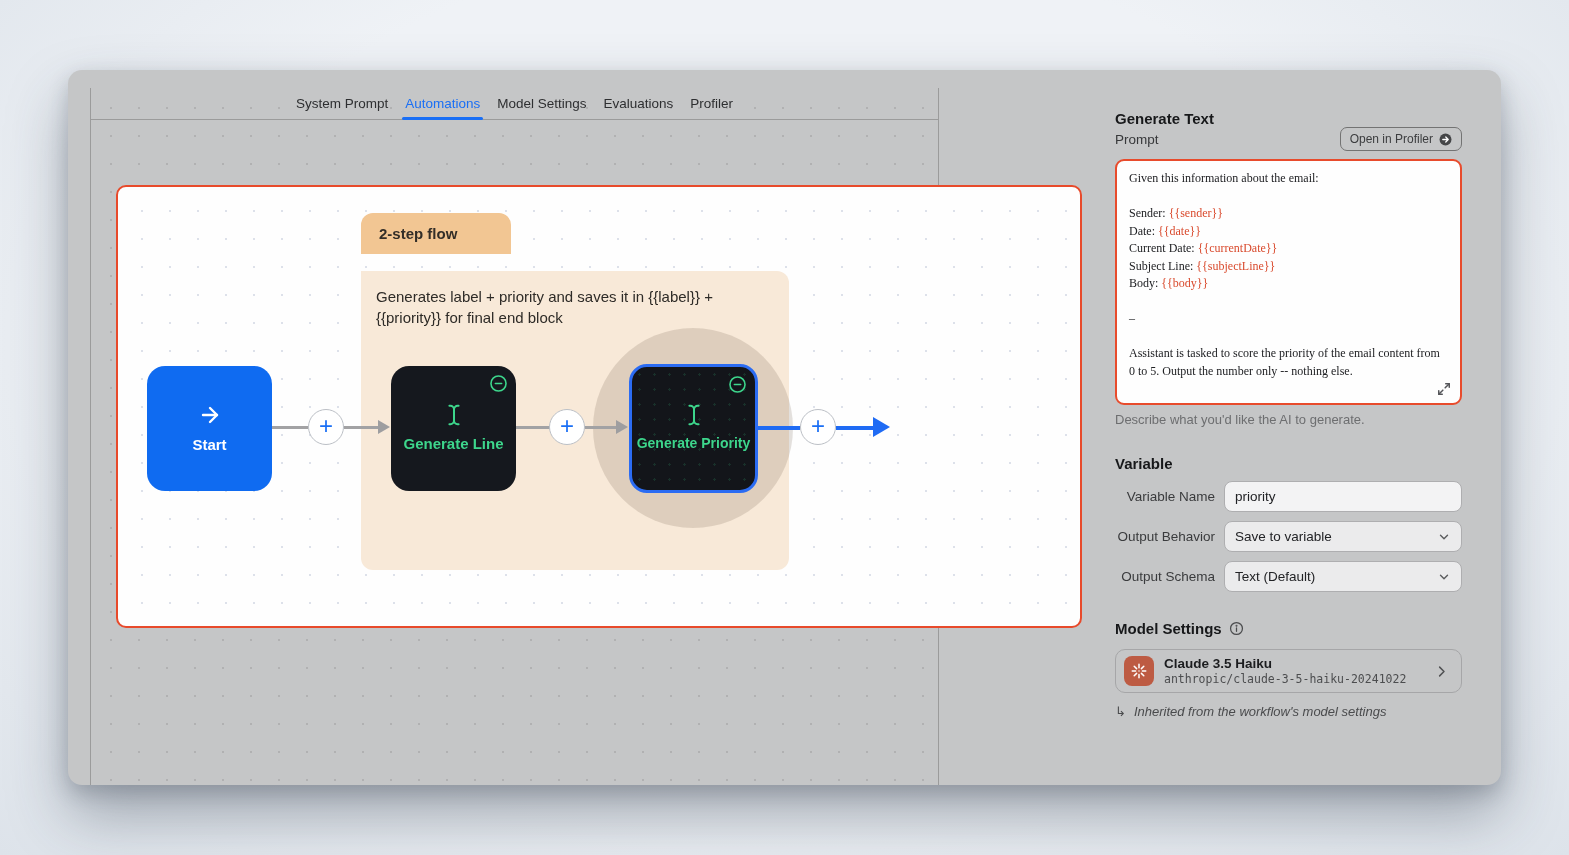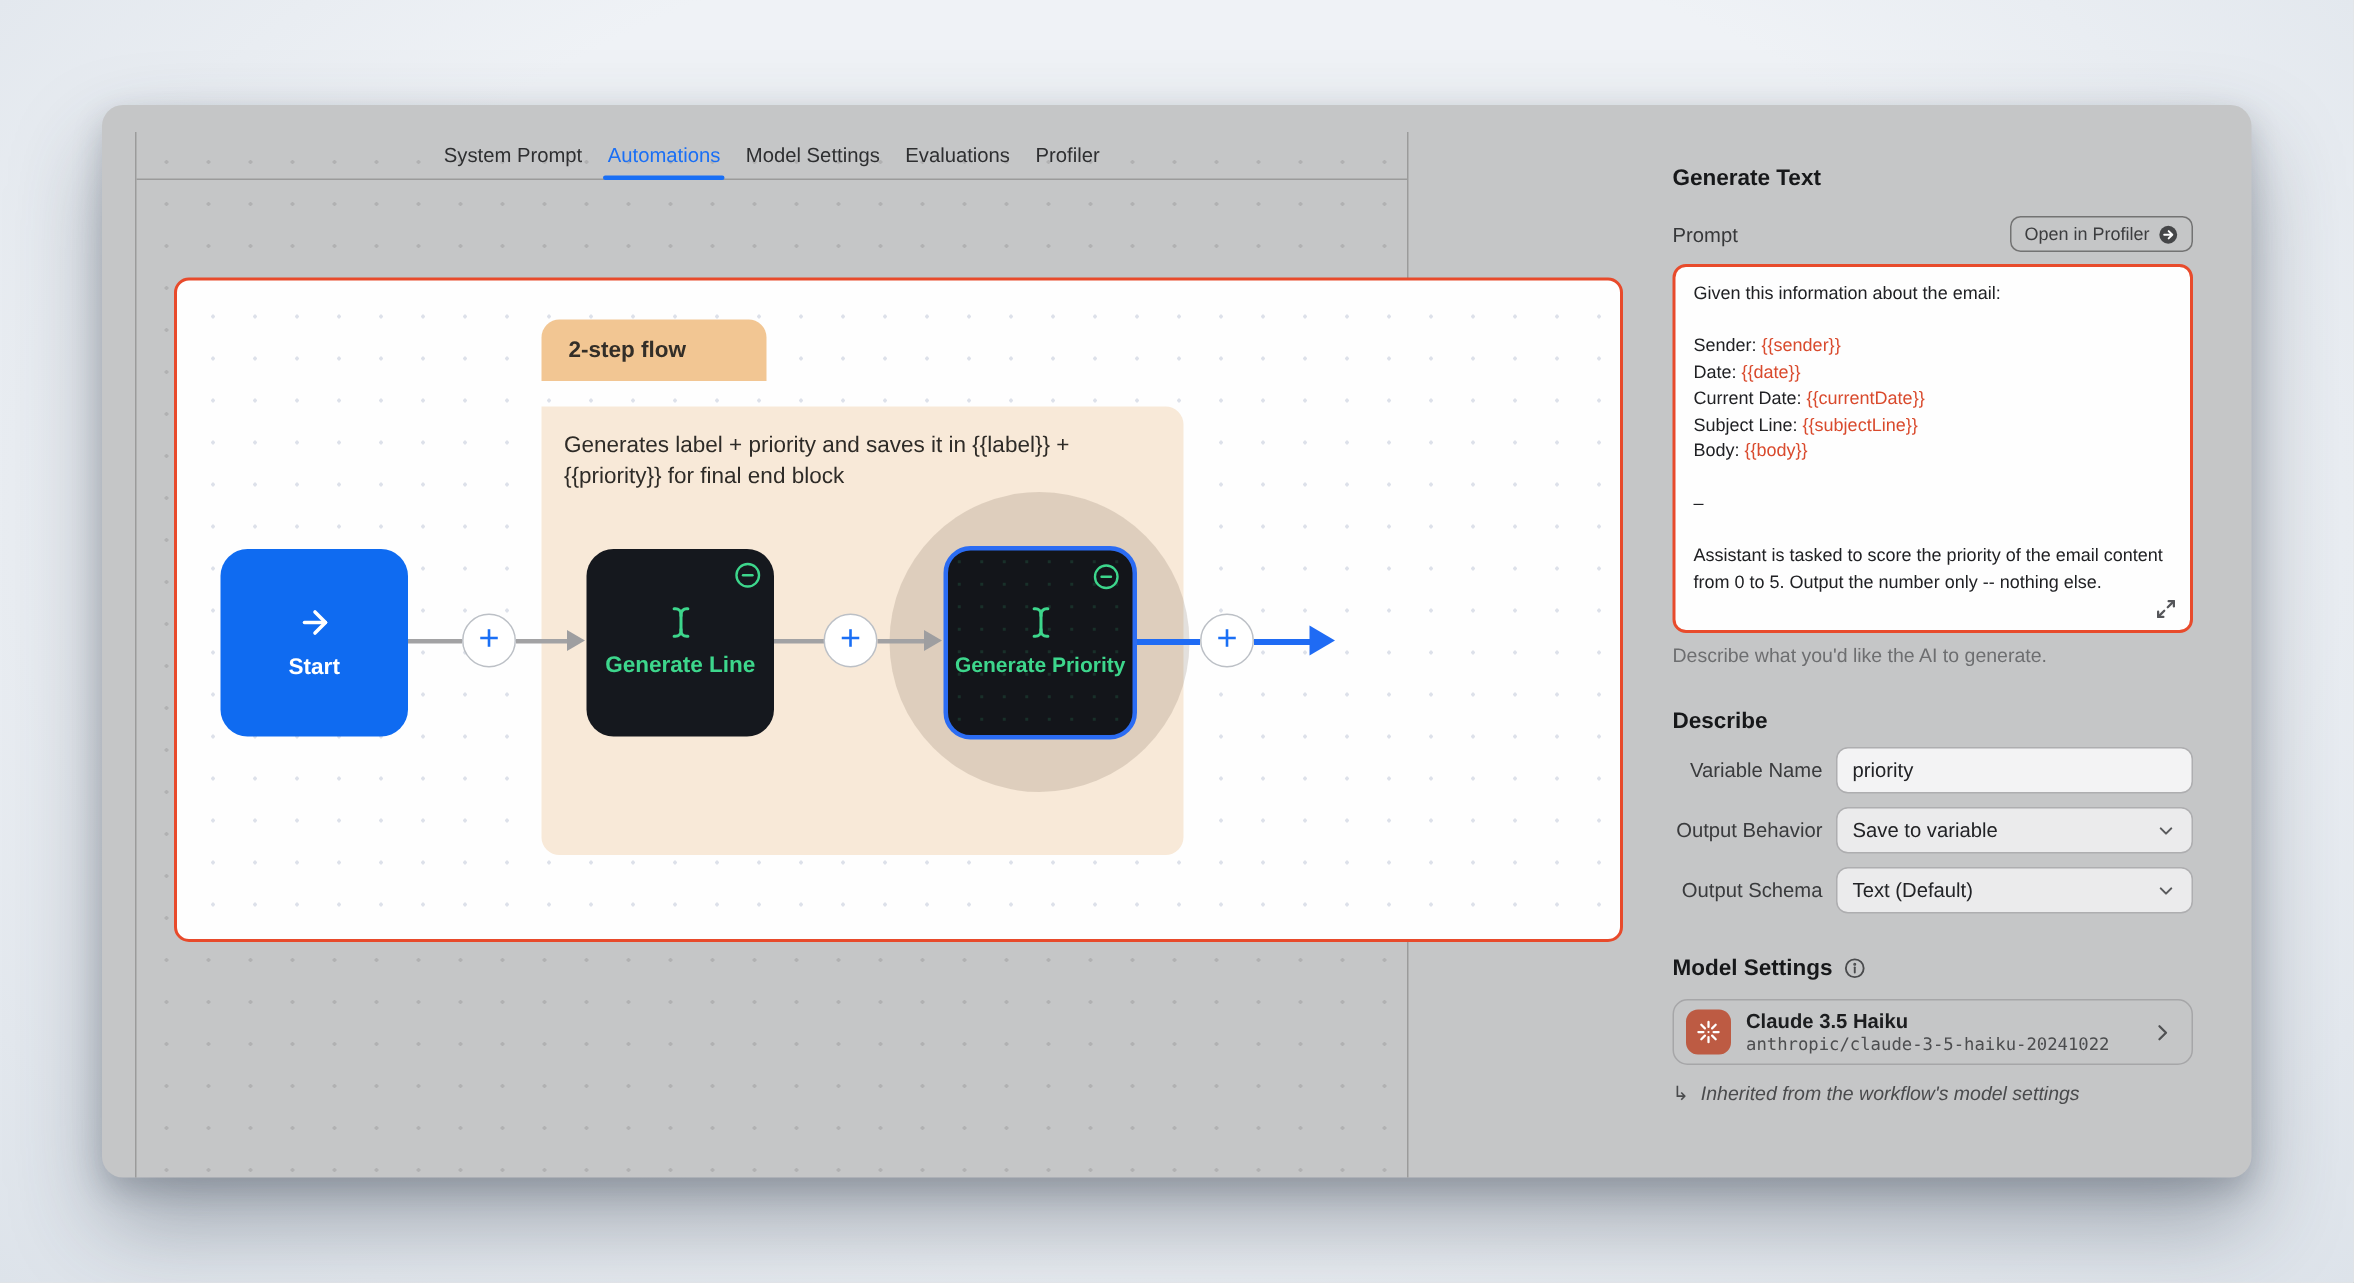--- a/index.html
+++ b/index.html
@@ -96,32 +96,32 @@
     display:flex; align-items:center; justify-content:center;
     color:#1a6ff5; font-size:24px; font-weight:400; line-height:1; cursor:pointer;
   }
   .plus-btn span { margin-top:-2px; }
   
   .panel {
     position:absolute; left:1035px; top:18px; width:398px; height:697px;
     padding:22px 39px 0 12px; color:#1a1b1d;
   }
   .panel-title { font-size:15px; font-weight:700; color:#17181a; }
-  .prompt-row { margin-top:17px; display:flex; align-items:center; justify-content:space-between; }
+  .prompt-row { display:flex; align-items:center; justify-content:space-between; }
   .prompt-label { font-size:13.5px; color:#37383a; }
   .profiler-btn {
     display:flex; align-items:center; gap:6px; padding:4px 9px;
     border:1px solid #737373; border-radius:7px; font-size:12px; color:#3c3d3f;
     background:transparent; cursor:pointer;
   }
   .prompt-box {
     position:relative; margin-top:8px; width:347px; height:246px;
     background:#fefefe; border:2px solid #e84b2c; border-radius:9px;
     padding:9px 12px; overflow:hidden;
-    font-family:Liberation Sans, sans-serif; font-size:12px; line-height:17.5px; color:#202124;
+    font-family:Liberation Serif, serif; font-size:12px; line-height:17.5px; color:#202124;
   }
   .pline { white-space:pre-wrap; word-break:break-word; }
   .tvar { color:#d94a2d; }
   .expand-ic { position:absolute; right:9px; bottom:7px; width:14px; height:14px; cursor:pointer; }
   .helper { margin-top:7px; font-size:13px; color:#6d6e70; }
   .section-title { margin-top:28px; font-size:15px; font-weight:700; color:#17181a;
                    display:flex; align-items:center; gap:7px; }
   .srow { margin-top:9px; display:flex; align-items:center; }
   .srow:first-of-type { margin-top:12px; }
   .slabel { width:100px; text-align:right; font-size:13.5px; color:#3a3b3d; flex:none; }
@@ -264,21 +264,21 @@
         <div class="pline"><span>Subject Line: </span><span class="tvar">{{subjectLine}}</span></div>
         <div class="pline"><span>Body: </span><span class="tvar">{{body}}</span></div>
         <div class="pline">&nbsp;</div>
         <div class="pline"><span>–</span></div>
         <div class="pline">&nbsp;</div>
         <div class="pline"><span>Assistant is tasked to score the priority of the email content from 0 to 5. Output the number only -- nothing else.</span></div>
       </div>
 
     <div class="helper">Describe what you'd like the AI to generate.</div>
 
-    <div class="section-title">Describe</div>
+    <div class="section-title">Variable</div>
 
     <div class="srow">
       <span class="slabel">Variable Name</span>
       <input class="ctrl-input" type="text" value="priority" style="">
     </div>
 
     <div class="srow">
       <span class="slabel">Output Behavior</span>
       <div class="ctrl select">
         <span>Save to variable</span>

